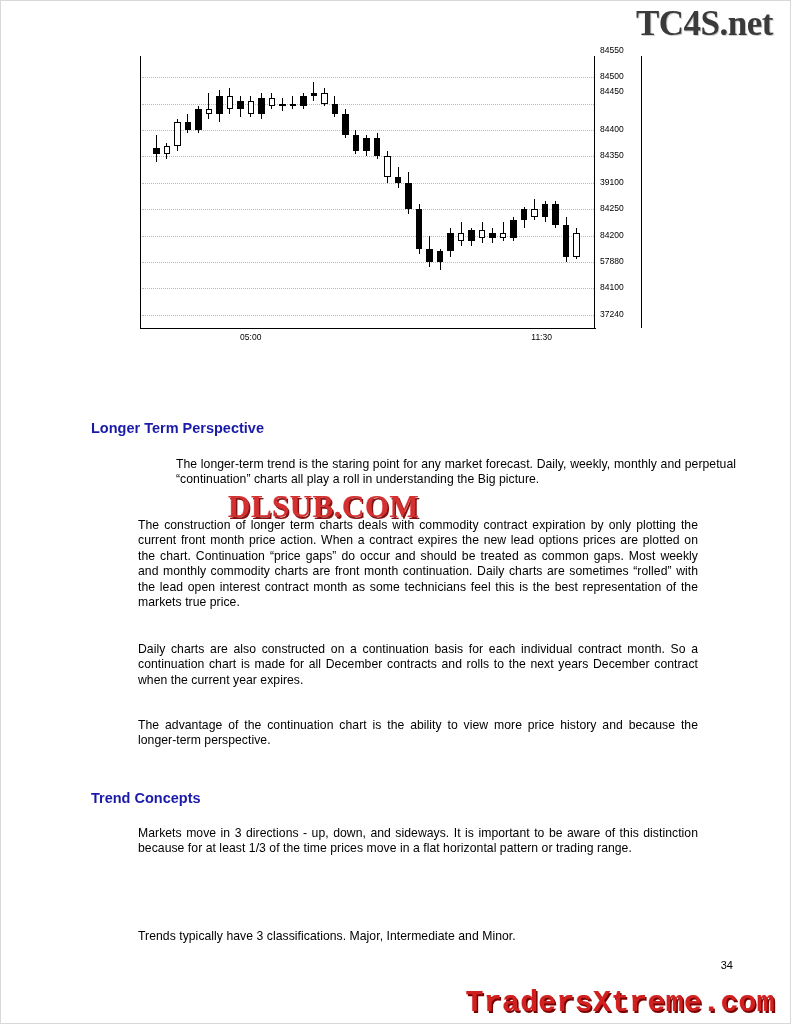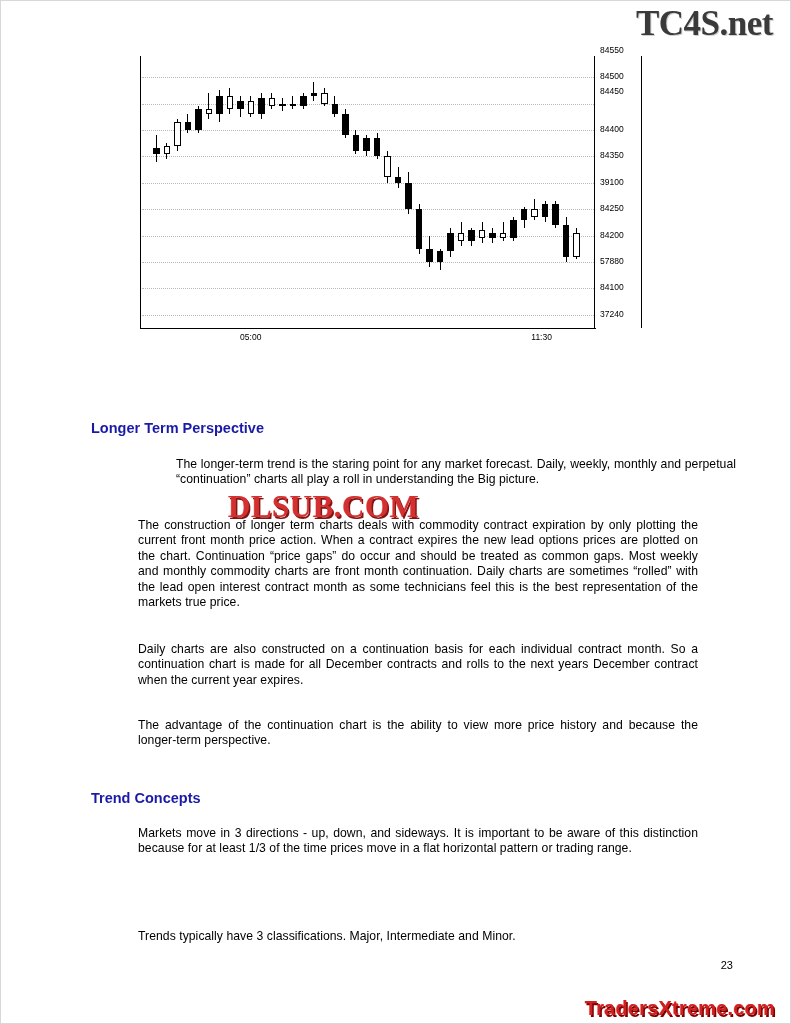--- a/index.html
+++ b/index.html
@@ -152,22 +152,22 @@
     font-weight: bold;
     color: #d02020;
     letter-spacing: 0.5px;
     text-shadow: 1.5px 1.5px 0 #7a0000, -0.5px -0.5px 0 #ffaaaa;
     opacity: 0.92;
   }
   .footer-brand {
     position: absolute;
     right: 16px;
     bottom: 4px;
-    font-family: Liberation Sans, sans-serif;
-    font-size: 20px;
+    font-family: Liberation Mono, monospace;
+    font-size: 30px;
     font-weight: bold;
     color: #d02020;
     letter-spacing: 0.2px;
     text-shadow: 1.5px 1.5px 0 #7a0000, -0.5px -0.5px 0 #ffbbbb;
   }
   .page-border {
     position: absolute;
     left: 0; top: 0; right: 0; bottom: 0;
     border: 1px solid #d8d8d8;
     pointer-events: none;
@@ -393,15 +393,15 @@
 <div class="para" style="left:138px; top:718px; width:560px;">The advantage of the continuation chart is the ability to view more price history and because the longer-term perspective.</div>
 
 <div class="section-head" style="left:91px; top:790px;">Trend Concepts</div>
 
 <div class="para" style="left:138px; top:826px; width:560px;">Markets move in 3 directions - up, down, and sideways.  It is important to be aware of this distinction because for at least 1/3 of the time prices move in a flat horizontal pattern or trading range.</div>
 
 <div class="para" style="left:138px; top:890px; width:560px;margin-top:39px;">Trends typically have 3 classifications.  Major, Intermediate and Minor.</div>
 
 <div class="watermark-mid">DLSUB.COM</div>
 
-<div class="page-number">23</div>
+<div class="page-number">34</div>
 
 <div class="footer-brand">TradersXtreme.com</div>
 
 </body></html>

